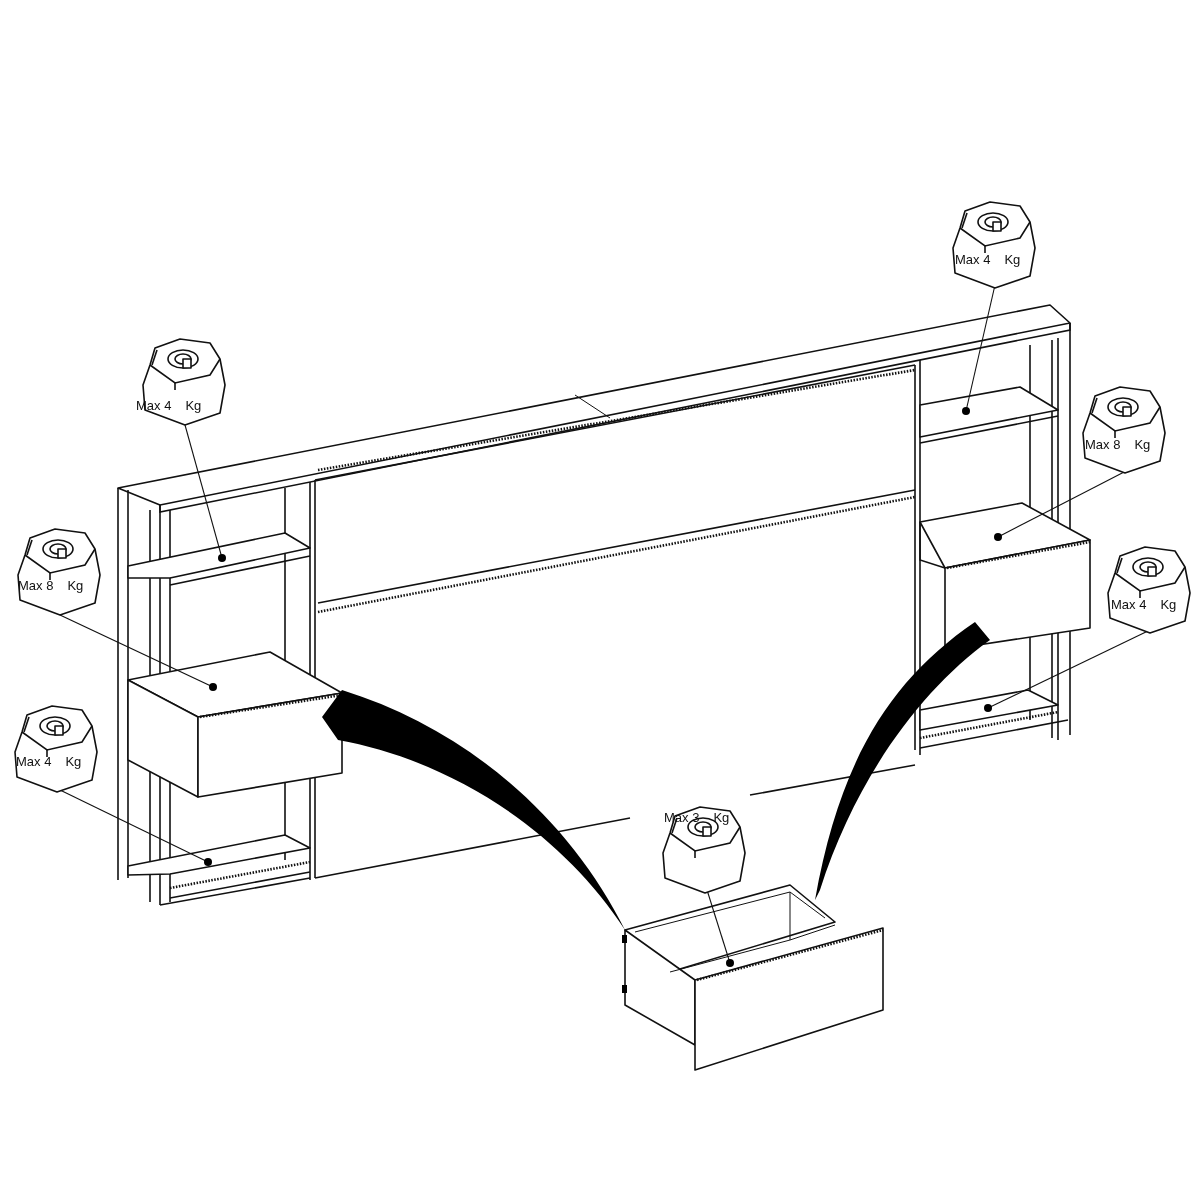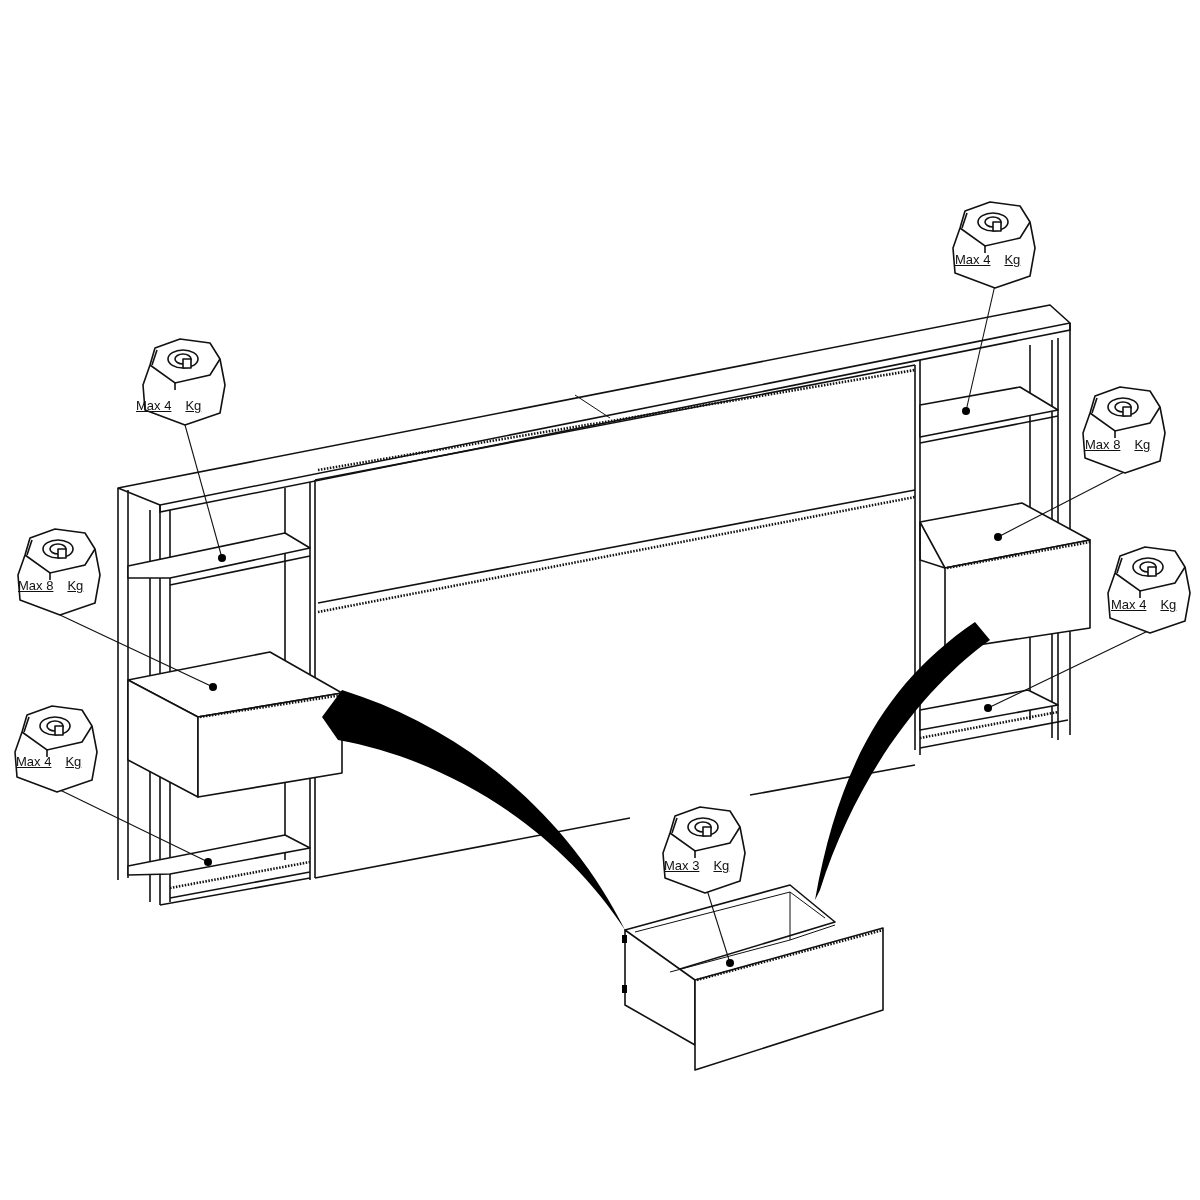--- a/index.html
+++ b/index.html
@@ -6,21 +6,21 @@
   body{width:1200px;height:1200px;overflow:hidden;position:relative;font-family:"Liberation Sans",sans-serif;}
   #stage{position:absolute;left:0;top:0;width:1200px;height:1200px;}
   svg .ln{stroke:#111;stroke-width:1.6;fill:#fff;stroke-linejoin:round;}
   svg .ln0{stroke:#111;stroke-width:1.6;fill:none;}
   svg .thin{stroke:#111;stroke-width:1;fill:none;}
   svg .hatch{stroke:#111;stroke-width:2.6;fill:none;stroke-dasharray:1.5 1.5;}
   svg .leader{stroke:#111;stroke-width:1.1;fill:none;}
   svg .dot{fill:#000;}
   svg .arrow{fill:#000;stroke:none;}
   .lbl{position:absolute;font-size:13px;color:#111;white-space:nowrap;letter-spacing:0;}
-  .lbl span{display:inline-block;text-decoration:underline;}
+  .lbl span{display:inline-block;}
   .lbl .kg{margin-left:14px;}
 </style>
 </head>
 <body>
 
 <div id="stage">
 <svg width="1200" height="1200" viewBox="0 0 1200 1200" xmlns="http://www.w3.org/2000/svg">
 
   <g>
 
@@ -155,16 +155,16 @@
 </div>
 <div class="lbl" style="left:955px;top:252px;">
   <span>Max 4</span><span class="kg">Kg</span>
 </div>
 <div class="lbl" style="left:1085px;top:437px;">
   <span>Max 8</span><span class="kg">Kg</span>
 </div>
 <div class="lbl" style="left:1111px;top:597px;">
   <span>Max 4</span><span class="kg">Kg</span>
 </div>
-<div class="lbl" style="left:664px;top:858px;">
+<div class="lbl" style="left:664px;top:810px;">
   <span>Max 3</span><span class="kg">Kg</span>
 </div>
 </div>
 
 </body></html>

